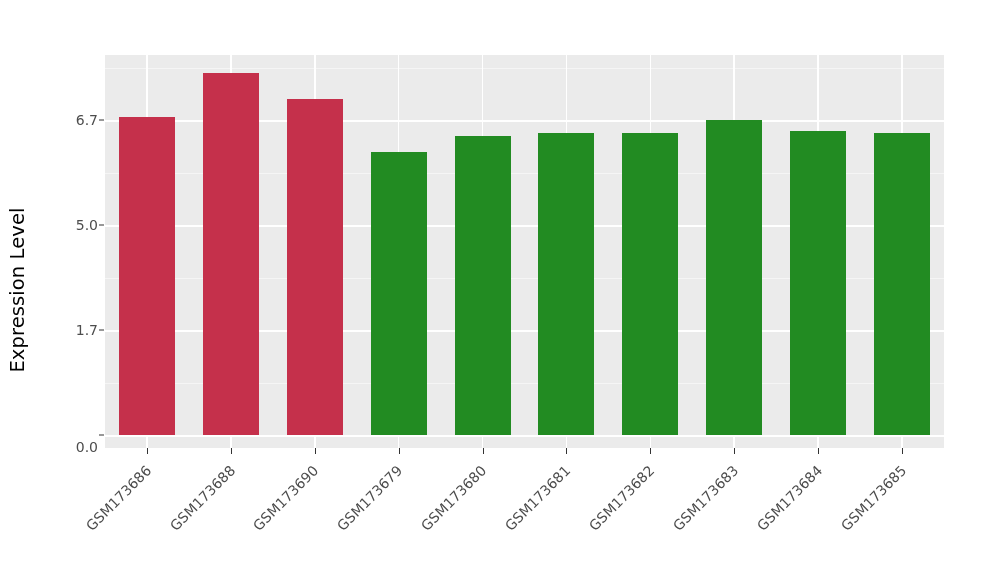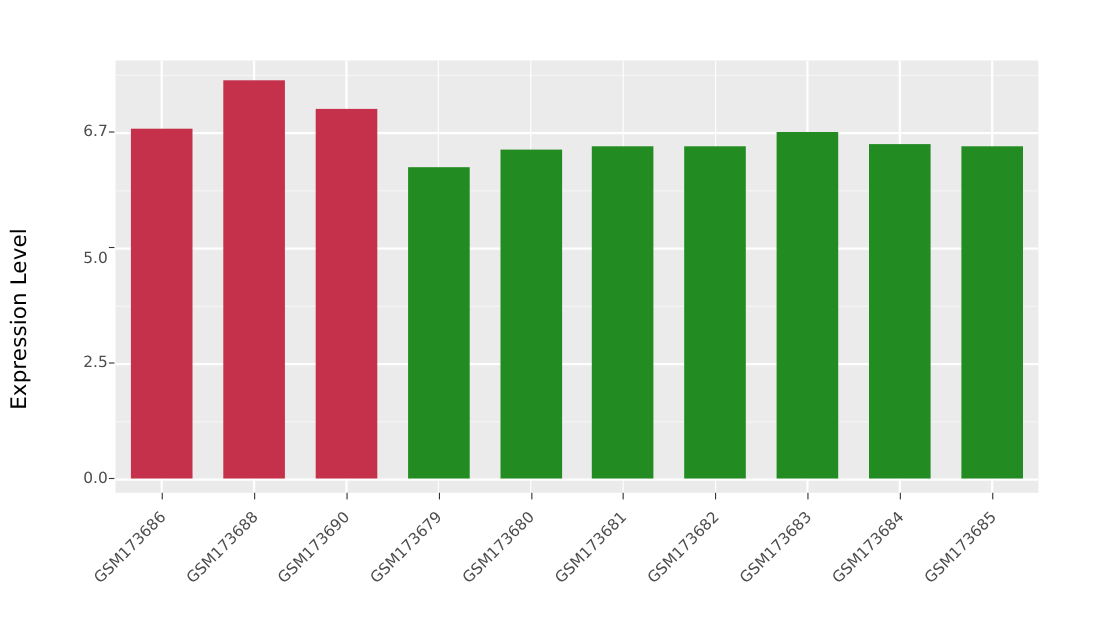--- a/index.html
+++ b/index.html
@@ -128,23 +128,23 @@
   }
 </style>
 </head>
 <body>
 
 <div id="chart-root">
 
   <div class="y-axis-title">Expression Level</div>
 
   <div class="y-axis-ticklabels" id="y-ticklabels">
-      <div class="y-tick-label" style="top: 435px;">0.0</div>
-      <div class="y-tick-label" style="top: 330px;">2.5</div>
-      <div class="y-tick-label" style="top: 235px;">5.0</div>
+      <div class="y-tick-label" style="top: 447px;">0.0</div>
+      <div class="y-tick-label" style="top: 330px;">1.7</div>
+      <div class="y-tick-label" style="top: 225px;">5.0</div>
       <div class="y-tick-label" style="top: 120px;">6.7</div>
     </div>
 
   <div class="panel" id="panel">
       <div class="grid-minor-y" style="top: 327.5px;"></div>
       <div class="grid-minor-y" style="top: 222.5px;"></div>
       <div class="grid-minor-y" style="top: 117.5px;"></div>
       <div class="grid-minor-y" style="top: 12.5px;"></div>
       <div class="grid-major-y" style="top: 380px;"></div>
       <div class="grid-major-y" style="top: 275px;"></div>

